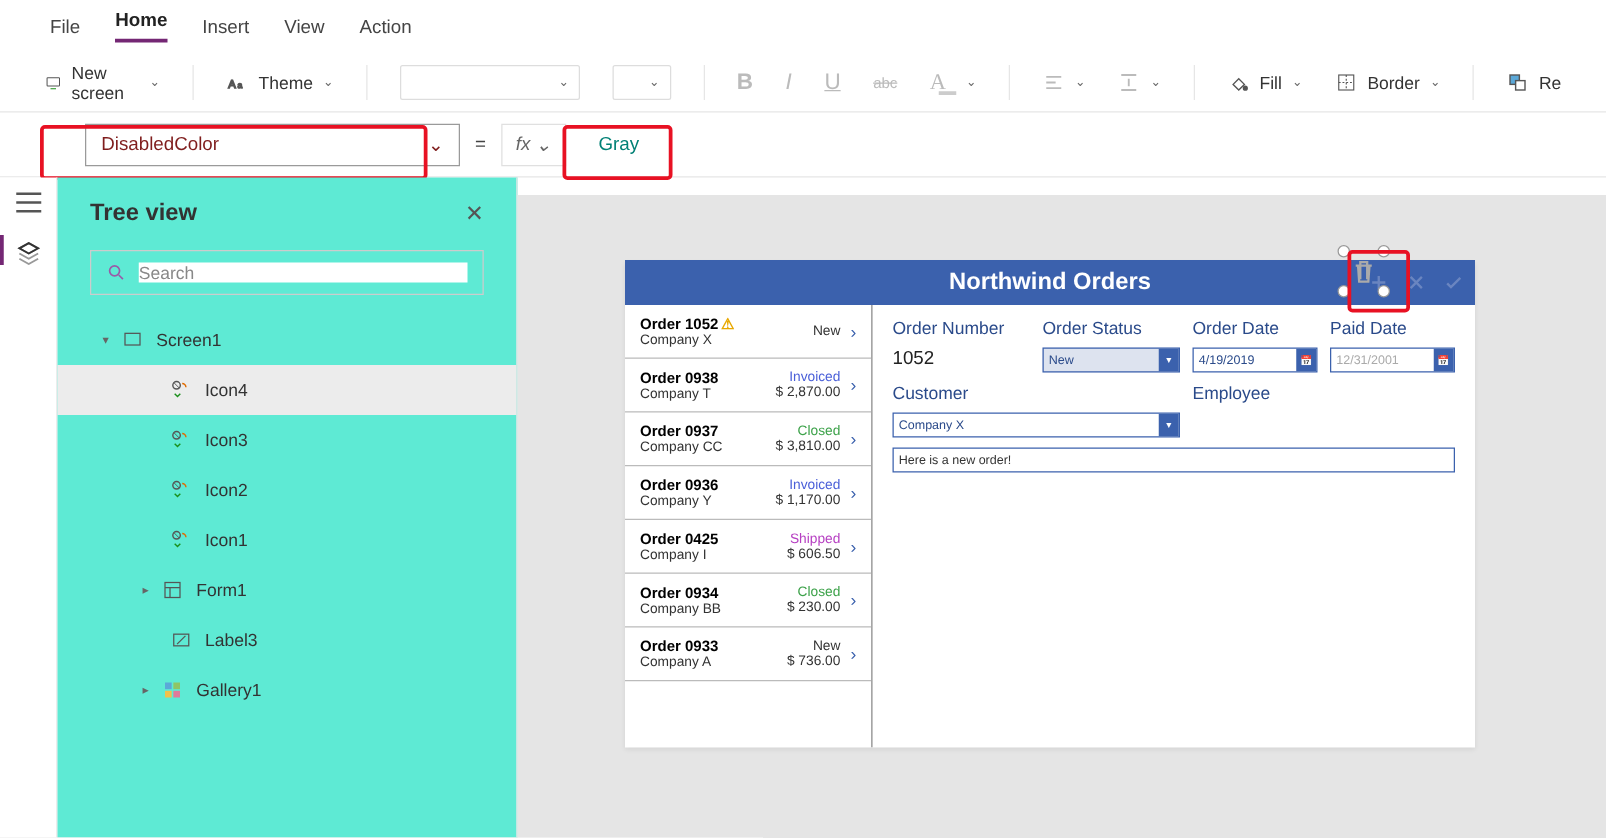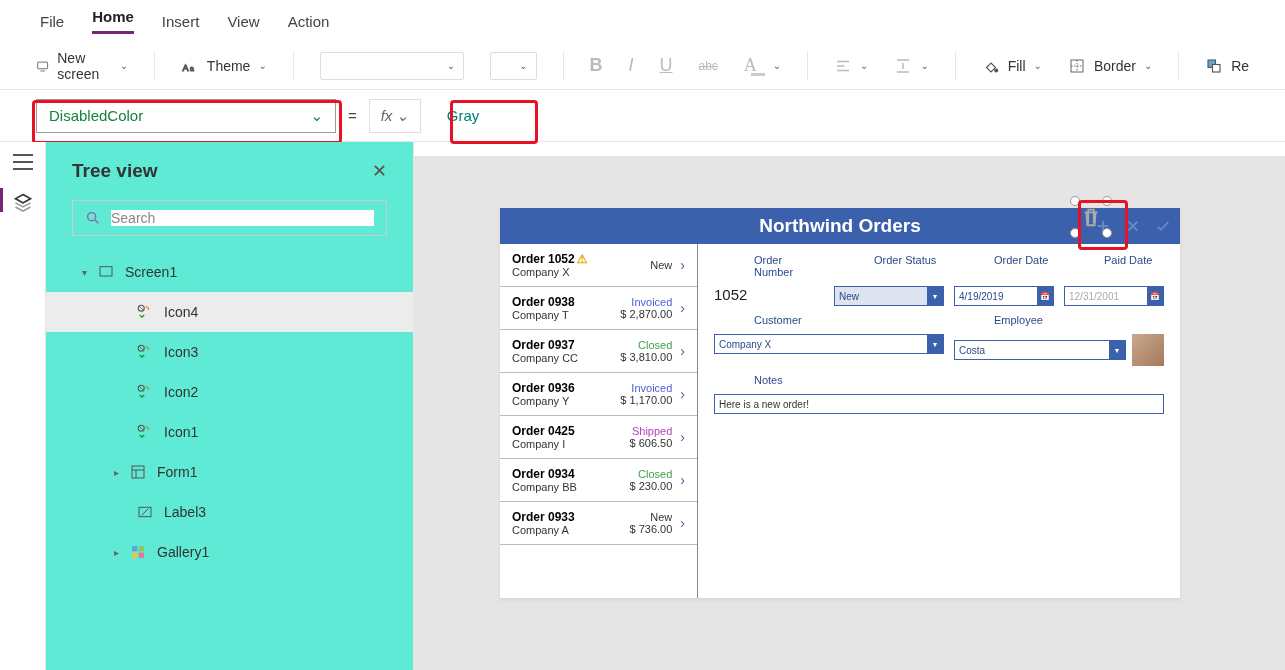--- a/index.html
+++ b/index.html
@@ -16,21 +16,21 @@
 .ribbon .item { display: flex; align-items: center; gap: 8px; cursor: pointer; color: #333; }
 .ribbon .item.disabled { color: #bbb; }
 .ribbon svg { width: 18px; height: 18px; }
 .ribbon .chev { font-size: 10px; color: #666; }
 .ribbon .dropdown-box { display: flex; align-items: center; justify-content: flex-end; padding: 0 8px; height: 28px; border: 1px solid #ddd; border-radius: 2px; color: #bbb; }
 .ribbon .wide { width: 178px; }
 .ribbon .narrow { width: 54px; }
 
 
 .formula-bar { display: flex; align-items: center; height: 52px; padding: 0 36px; gap: 12px; font-size: 15px; border-bottom: 1px solid #e6e6e6; }
-.prop-select { width: 300px; height: 34px; border: 1px solid #9a9a9a; display: flex; align-items: center; justify-content: space-between; padding: 0 12px; color: #15803d; }
+.prop-select { width: 300px; height: 34px; border: 1px solid #9a9a9a; display: flex; align-items: center; justify-content: space-between; padding: 0 12px; color: #7f1d1d; margin-left: 32px; }
 .eq { color: #444; }
 .fx-btn { width: 52px; height: 34px; border: 1px solid #e0e0e0; display: flex; align-items: center; justify-content: center; gap: 4px; font-style: italic; color: #666; }
 .formula-body { height: 34px; display: flex; align-items: center; padding-left: 14px; width: 70px; }
 .formula-body span { color: #008075; }
 .highlight-red { position: absolute; border: 3px solid #e81123; border-radius: 4px; pointer-events: none; }
 
 
 .rail { position: absolute; left: 0; top: 142px; width: 46px; background: #fff; border-right: 1px solid #e6e6e6; height: 528px; display: flex; flex-direction: column; align-items: center; padding-top: 12px; gap: 22px; }
 .rail-item { width: 20px; height: 16px; display: flex; flex-direction: column; justify-content: space-between; cursor: pointer; }
 .rail-item div { height: 2px; background: #555; }
@@ -64,21 +64,21 @@
 .g-item { border-bottom: 1px solid #bbb; padding: 8px 12px; display: flex; align-items: center; justify-content: space-between; }
 .g-left { display: flex; flex-direction: column; }
 .g-title { font-size: 12px; font-weight: 700; display: flex; align-items: center; gap: 2px; }
 .g-company { font-size: 11px; color: #333; }
 .g-right { display: flex; align-items: center; gap: 8px; }
 .g-meta { display: flex; flex-direction: column; align-items: flex-end; }
 .g-status { font-size: 11px; }
 .g-amount { font-size: 11px; color: #333; }
 .g-arrow { color: #3b61ad; font-size: 14px; }
 .detail { flex: 1; padding: 10px 16px; display: grid; grid-template-columns: 110px 110px 100px 100px; gap: 8px 10px; align-content: start; font-size: 10px; color: #2a4a8a; }
-.detail .lbl { font-size: 11px; color: #2a4a8a; margin-left: 40px; }
+.detail .lbl { font-size: 14px; color: #2a4a8a; }
 .detail .val { font-size: 15px; color: #222; }
 .detail .inp { border: 1px solid #3b61ad; height: 20px; display: flex; align-items: center; padding: 0 4px; font-size: 10px; color: #333; }
 .detail .sel { border: 1px solid #3b61ad; height: 20px; display: flex; align-items: center; justify-content: space-between; padding: 0 0 0 4px; font-size: 10px; }
 .detail .sel::after { content: "▼"; background: #3b61ad; color: #fff; height: 100%; width: 16px; display: flex; align-items: center; justify-content: center; font-size: 7px; }
 .detail .date::after { content: "📅"; background: #3b61ad; color: #fff; height: 100%; width: 16px; display: flex; align-items: center; justify-content: center; font-size: 8px; }
 .detail .span2 { grid-column: span 2; }
 .detail .span4 { grid-column: span 4; }
 .avatar { width: 32px; height: 32px; background: linear-gradient(135deg, #c8a890, #a8785c); display: inline-block; vertical-align: middle; }
 .status-New { color: #333; }
 .status-Invoiced { color: #4a5fd8; }
@@ -449,28 +449,21 @@
             <span style="color:#aaa">12/31/2001</span>
           </div>
 
         <div class="lbl span2">Customer</div>
         <div class="lbl">Employee</div>
         <div></div>
 
         <div class="sel span2">
             <span>Company X</span>
           </div>
-        <div style="display:flex; gap:6px; grid-column: span 2; align-items:center;">
-          <div class="sel" style="flex:1">
-              <span>Costa</span>
-            </div>
-          <span class="avatar"></span>
-        </div>
-
-        <div class="lbl span4">Notes</div>
+
         <div class="inp span4">
             <span>Here is a new order!</span>
           </div>
       </div>
     </div>
     <div class="highlight-red" style="right:52px; top:-8px; width:50px; height:50px;"></div>
   </div>
 </div>
 
 </body></html>

